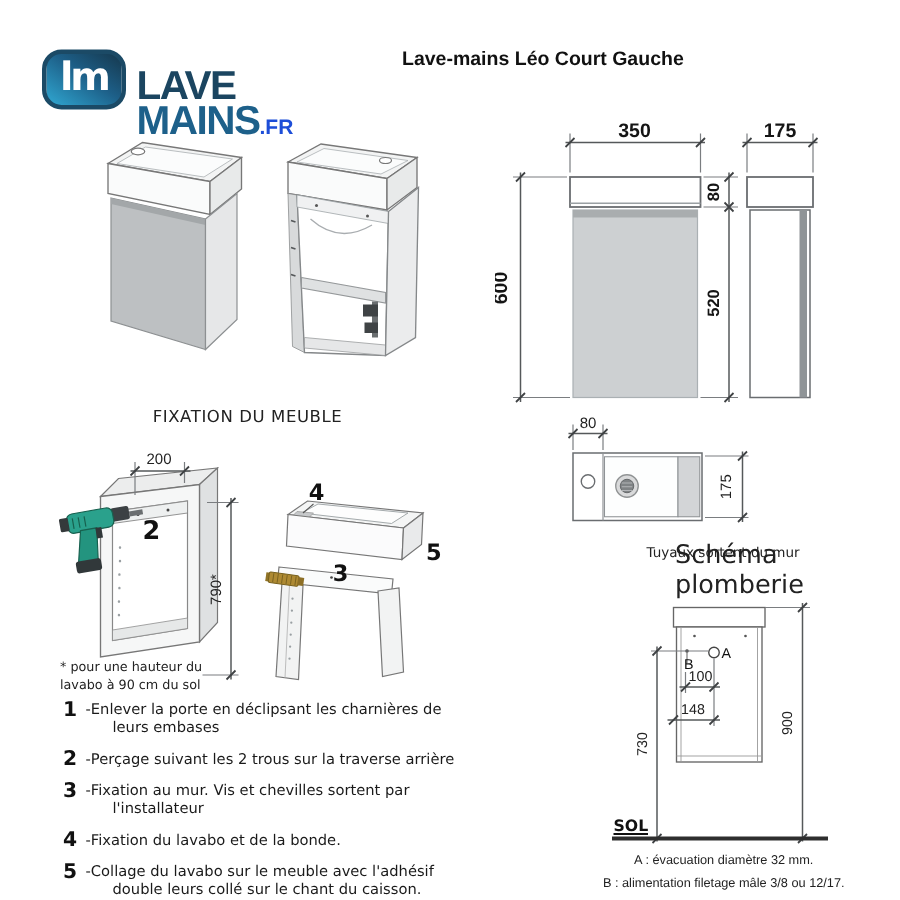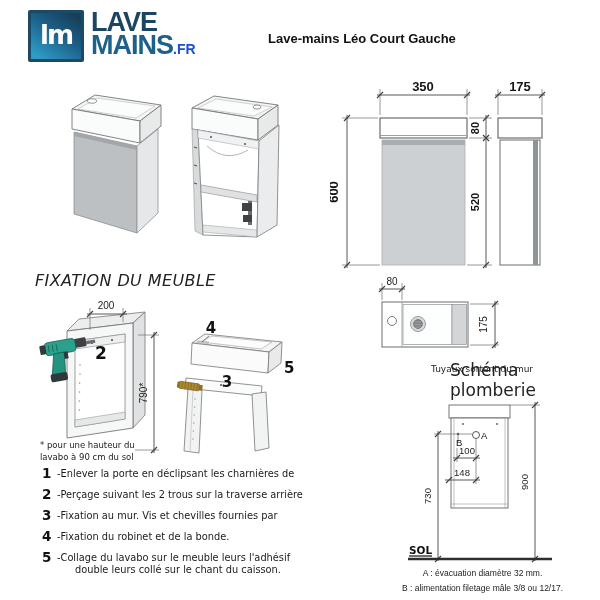--- a/index.html
+++ b/index.html
@@ -2,37 +2,37 @@
 <html><head>
 <meta charset="utf-8">
 <style>
   html,body{margin:0;padding:0;background:#fff;}
   body{width:600px;height:600px;position:relative;overflow:hidden;
        font-family:"DejaVu Sans",sans-serif;color:#1a1a1a;}
   .abs{position:absolute;}
 
   
   .logo{left:28px;top:10px;display:flex;align-items:center;}
-  .logo-icon{width:56px;height:52px;border-radius:2px;
+  .logo-icon{width:56px;height:40px;border-radius:13px;
      background:linear-gradient(215deg,#173f58 8%,#1d5f88 45%,#2d9dc7 92%);
      border:3px solid #1b4a66;box-sizing:border-box;
      display:flex;align-items:center;justify-content:center;}
   .logo-glyph{color:#fff;font:700 26px "DejaVu Sans",sans-serif;letter-spacing:-2px;
      transform:translateY(-1px);}
   .logo-words{margin-left:7px;line-height:23px;font-family:"Liberation Sans",sans-serif;
-     font-weight:700;letter-spacing:-1px;}
+     font-weight:700;letter-spacing:-1px;margin-top:36px;}
   .logo-w1{font-size:27px;color:#1b4560;display:block;}
   .logo-w2{font-size:27px;color:#1d608a;}
   .logo-fr{font-size:14px;color:#1d4ed8;letter-spacing:0;}
   .title{left:268px;top:31px;font-family:"Liberation Sans",sans-serif;
      font-weight:700;font-size:13px;color:#111;white-space:nowrap;}
 
   
-  .fix-heading{left:35px;top:271px;width:260px;text-align:left;
-     font-size:16px;letter-spacing:.4px;color:#222;font-style:italic;}
+  .fix-heading{left:35px;top:271px;width:260px;text-align:center;
+     font-size:11px;letter-spacing:.4px;color:#222;}
   .footnote{left:40px;top:439px;font-size:8.5px;line-height:12px;color:#222;}
   .plumb-heading{left:450px;top:360px;font-size:17px;color:#222;}
   .plumb-sub{left:431px;top:364px;font-size:9px;color:#222;}
   .legend{left:375px;top:566px;width:215px;text-align:center;
      font-family:"Liberation Sans",sans-serif;font-size:8.5px;line-height:14.5px;color:#222;}
   .legend span{display:block;white-space:nowrap;}
 
   
   .instructions{left:42px;top:467px;width:335px;}
   .ins-item{display:flex;margin-bottom:8px;}
@@ -234,46 +234,48 @@
 <div class="abs footnote">
   <span style="display:block">* pour une hauteur du</span>
   <span style="display:block">lavabo à 90 cm du sol</span>
 </div>
 
 <div class="abs instructions">
   <div class="ins-item">
     <span class="ins-num">1</span>
     <span class="ins-body">
       <span>-Enlever la porte en déclipsant les charnières de</span>
+      <span class="ins-l2">leurs embases</span>
     </span>
   </div>
   <div class="ins-item">
     <span class="ins-num">2</span>
     <span class="ins-body">
       <span>-Perçage suivant les 2 trous sur la traverse arrière</span>
       <span class="ins-l2"></span>
     </span>
   </div>
   <div class="ins-item">
     <span class="ins-num">3</span>
     <span class="ins-body">
-      <span>-Fixation au mur. Vis et chevilles fournies par</span>
+      <span>-Fixation au mur. Vis et chevilles sortent par</span>
+      <span class="ins-l2">l'installateur</span>
     </span>
   </div>
   <div class="ins-item">
     <span class="ins-num">4</span>
     <span class="ins-body">
-      <span>-Fixation du robinet et de la bonde.</span>
+      <span>-Fixation du lavabo et de la bonde.</span>
       <span class="ins-l2"></span>
     </span>
   </div>
   <div class="ins-item">
     <span class="ins-num">5</span>
     <span class="ins-body">
-      <span>-Collage du lavabo sur le meuble leurs l'adhésif</span>
+      <span>-Collage du lavabo sur le meuble avec l'adhésif</span>
       <span class="ins-l2">double leurs collé sur le chant du caisson.</span>
     </span>
   </div>
 </div>
 
 <div class="abs plumb-heading">Schéma plomberie</div>
 <div class="abs plumb-sub">Tuyaux sortent du mur</div>
 
 <svg class="abs" style="left:390px;top:396px" width="210" height="172" viewBox="0 0 210 172">
   <g>

